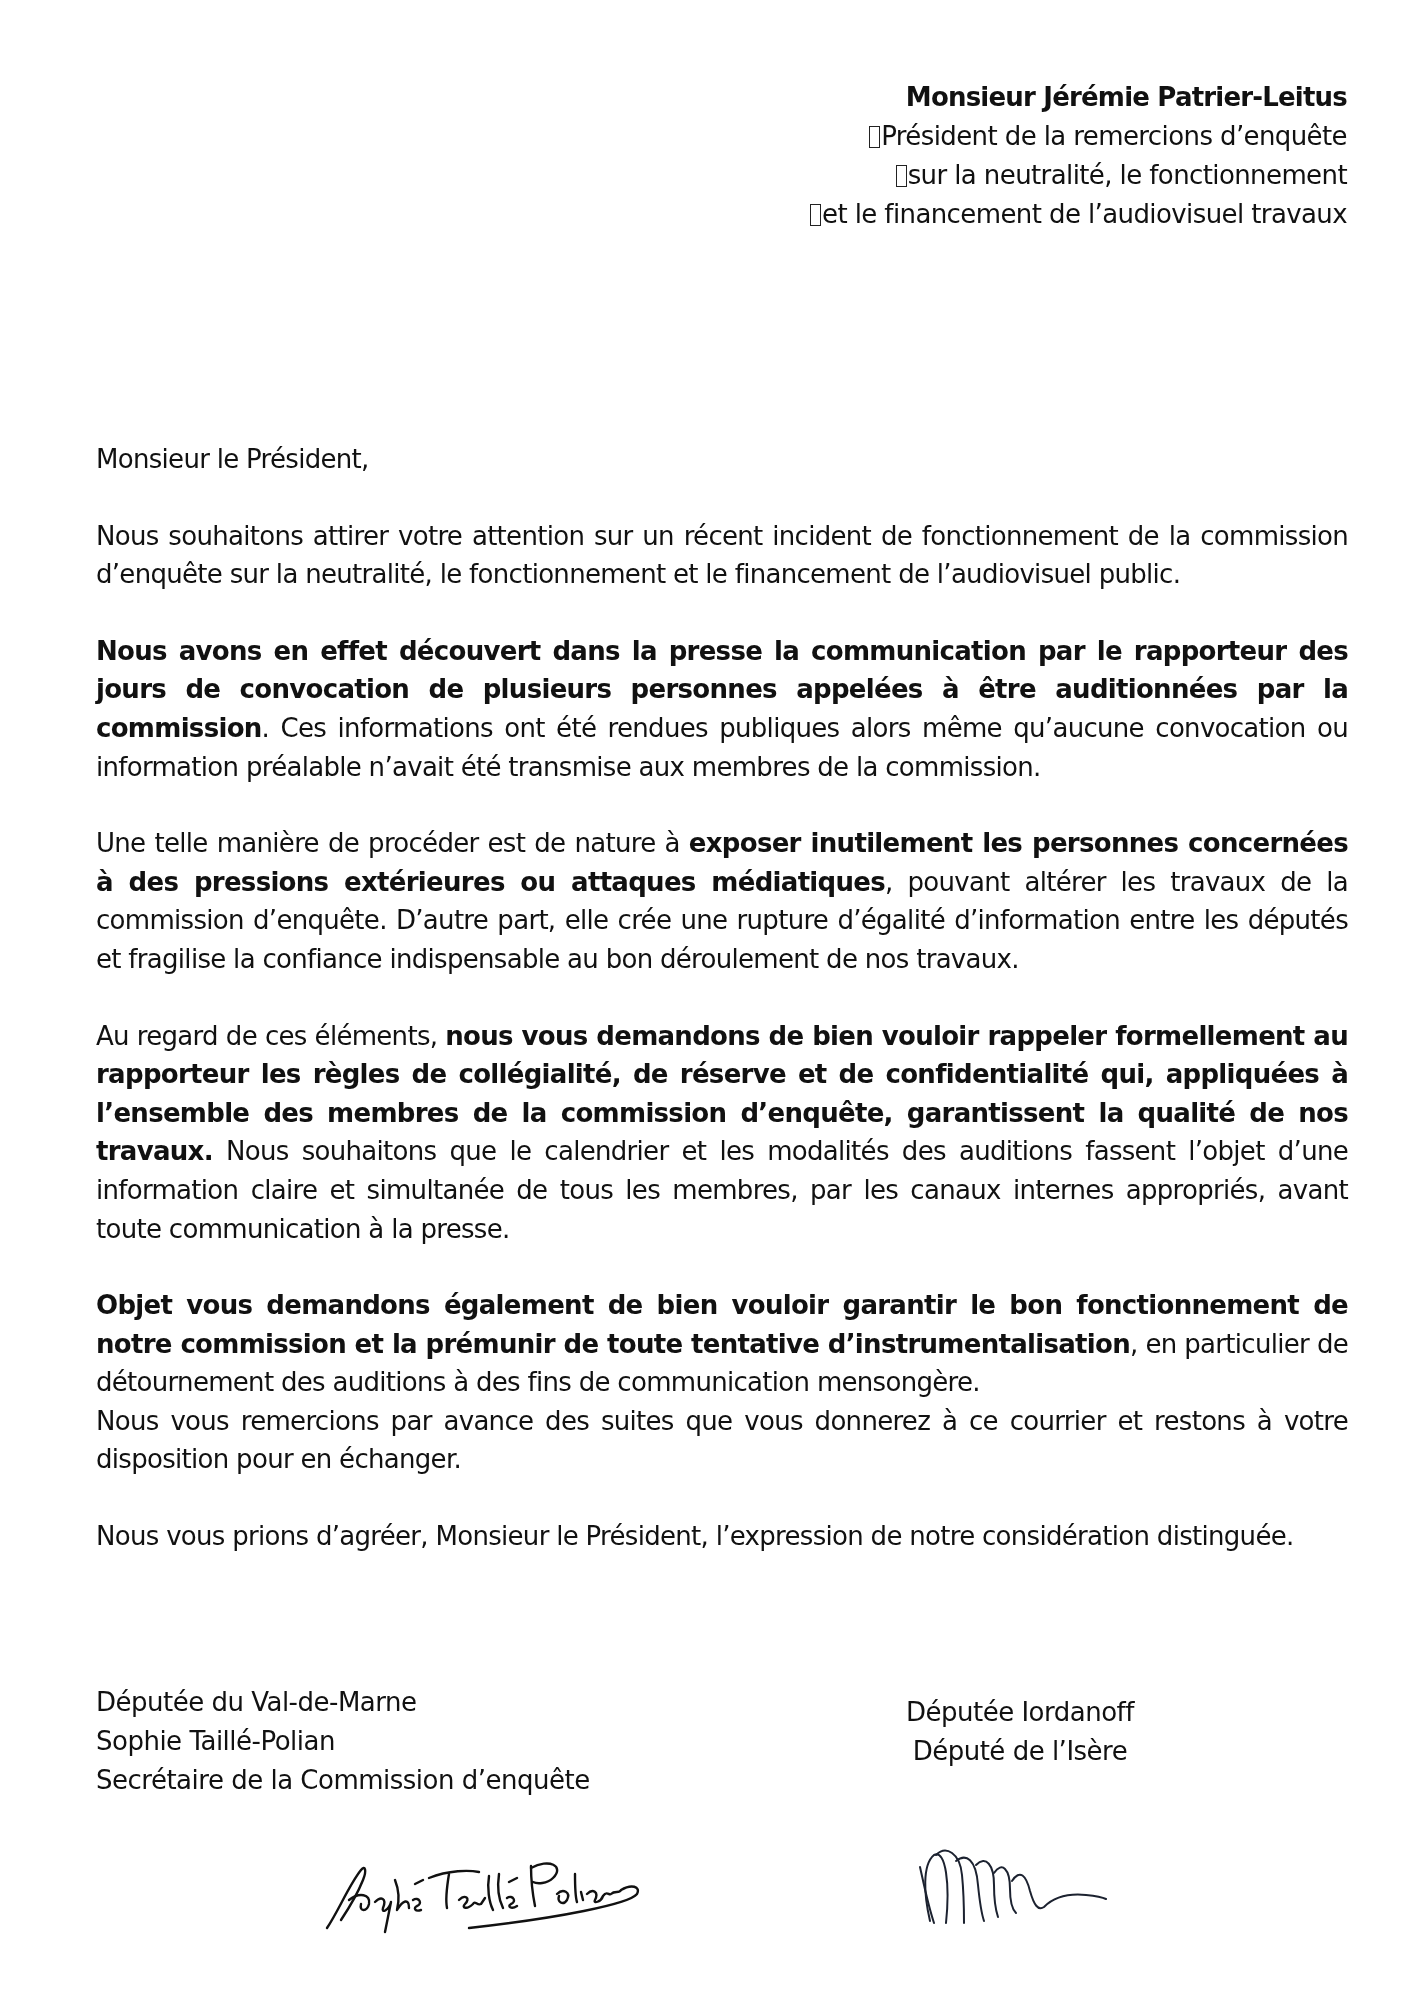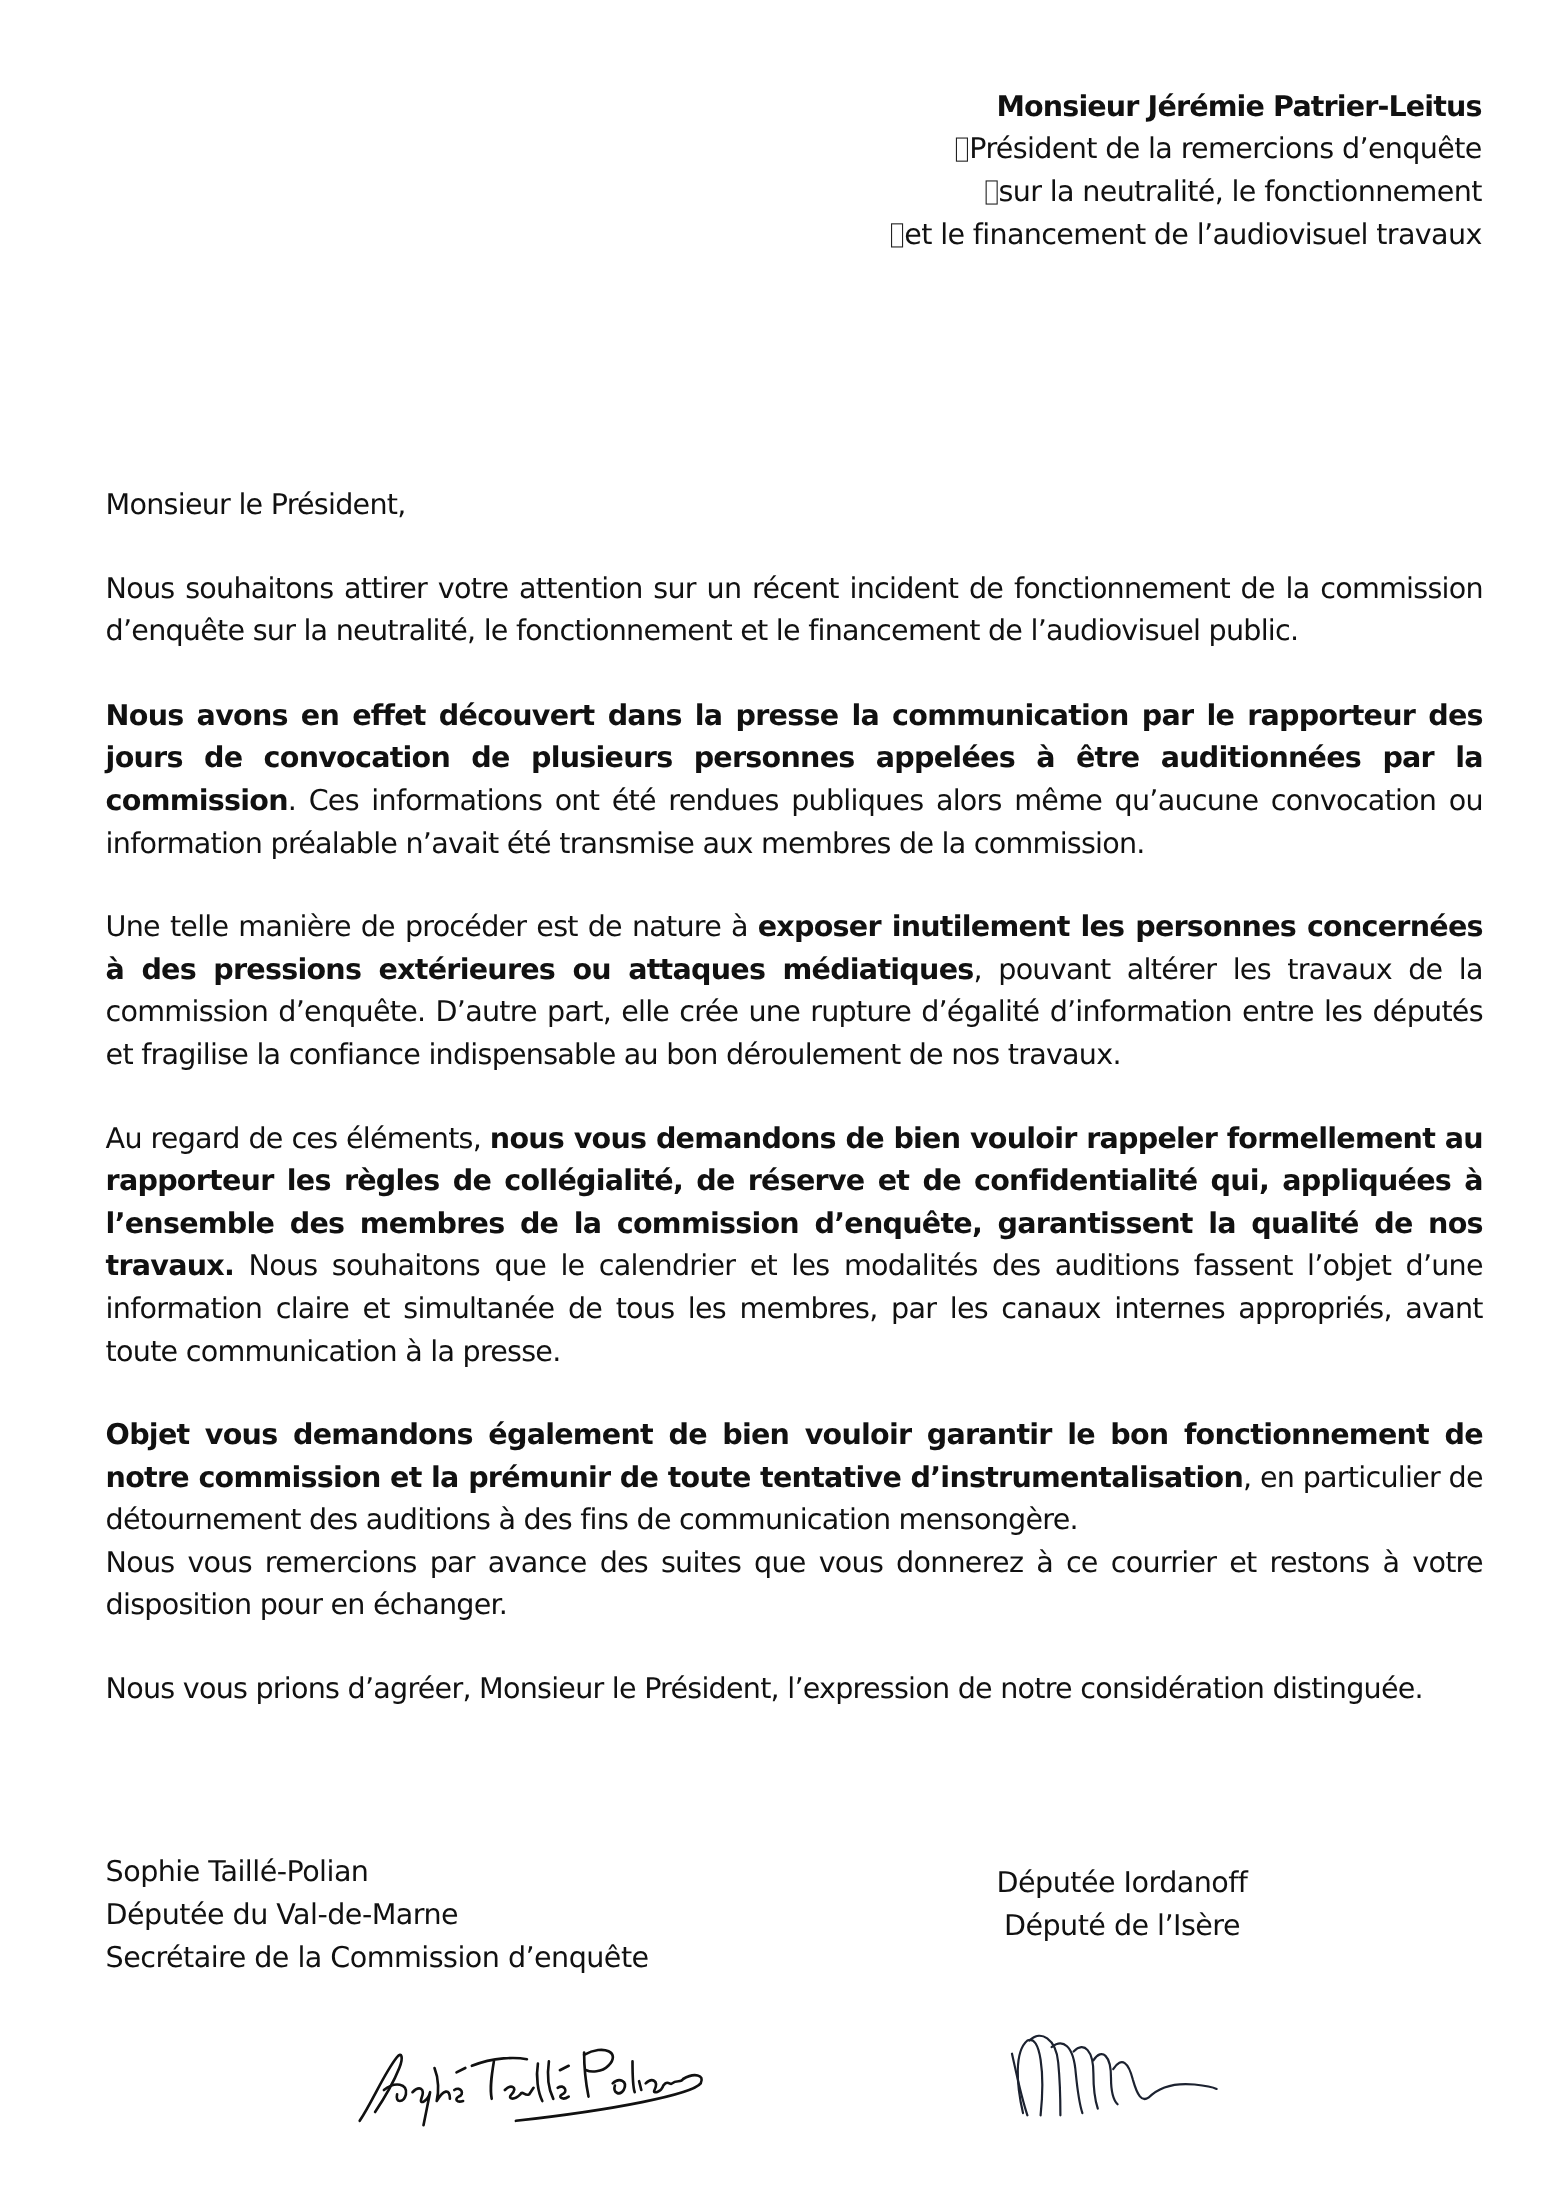--- a/index.html
+++ b/index.html
@@ -127,22 +127,22 @@
     <p class="para"><span>Au regard de ces éléments, </span><b>nous vous demandons de bien vouloir rappeler formellement au rapporteur les règles de collégialité, de réserve et de confidentialité qui, appliquées à l’ensemble des membres de la commission d’enquête, garantissent la qualité de nos travaux.</b><span> Nous souhaitons que le calendrier et les modalités des auditions fassent l’objet d’une information claire et simultanée de tous les membres, par les canaux internes appropriés, avant toute communication à la presse.</span></p>
 
     <p class="para tight"><b>Objet vous demandons également de bien vouloir garantir le bon fonctionnement de notre commission et la prémunir de toute tentative d’instrumentalisation</b><span>, en particulier de détournement des auditions à des fins de communication mensongère.</span></p>
 
     <p class="para"><span>Nous vous remercions par avance des suites que vous donnerez à ce courrier et restons à votre disposition pour en échanger.</span></p>
 
     <p class="para"><span>Nous vous prions d’agréer, Monsieur le Président, l’expression de notre considération distinguée.</span></p>
   </div>
 
   <div class="sig-left">
+    <div>Députée du Val-de-Marne</div>
     <div>Sophie Taillé-Polian</div>
-    <div>Députée du Val-de-Marne</div>
     <div>Secrétaire de la Commission d’enquête</div>
   </div>
 
   <div class="sig-right">
     <div>Députée Iordanoff</div>
     <div>Député de l’Isère</div>
   </div>
 
   <svg class="signature-left" viewBox="0 0 330 95" fill="none" stroke="#111" stroke-width="2.4" stroke-linecap="round" stroke-linejoin="round">
     <path d="M8 88 C 20 70, 30 45, 42 30 C 46 25, 48 30, 44 40 C 38 55, 30 68, 22 80"></path>

